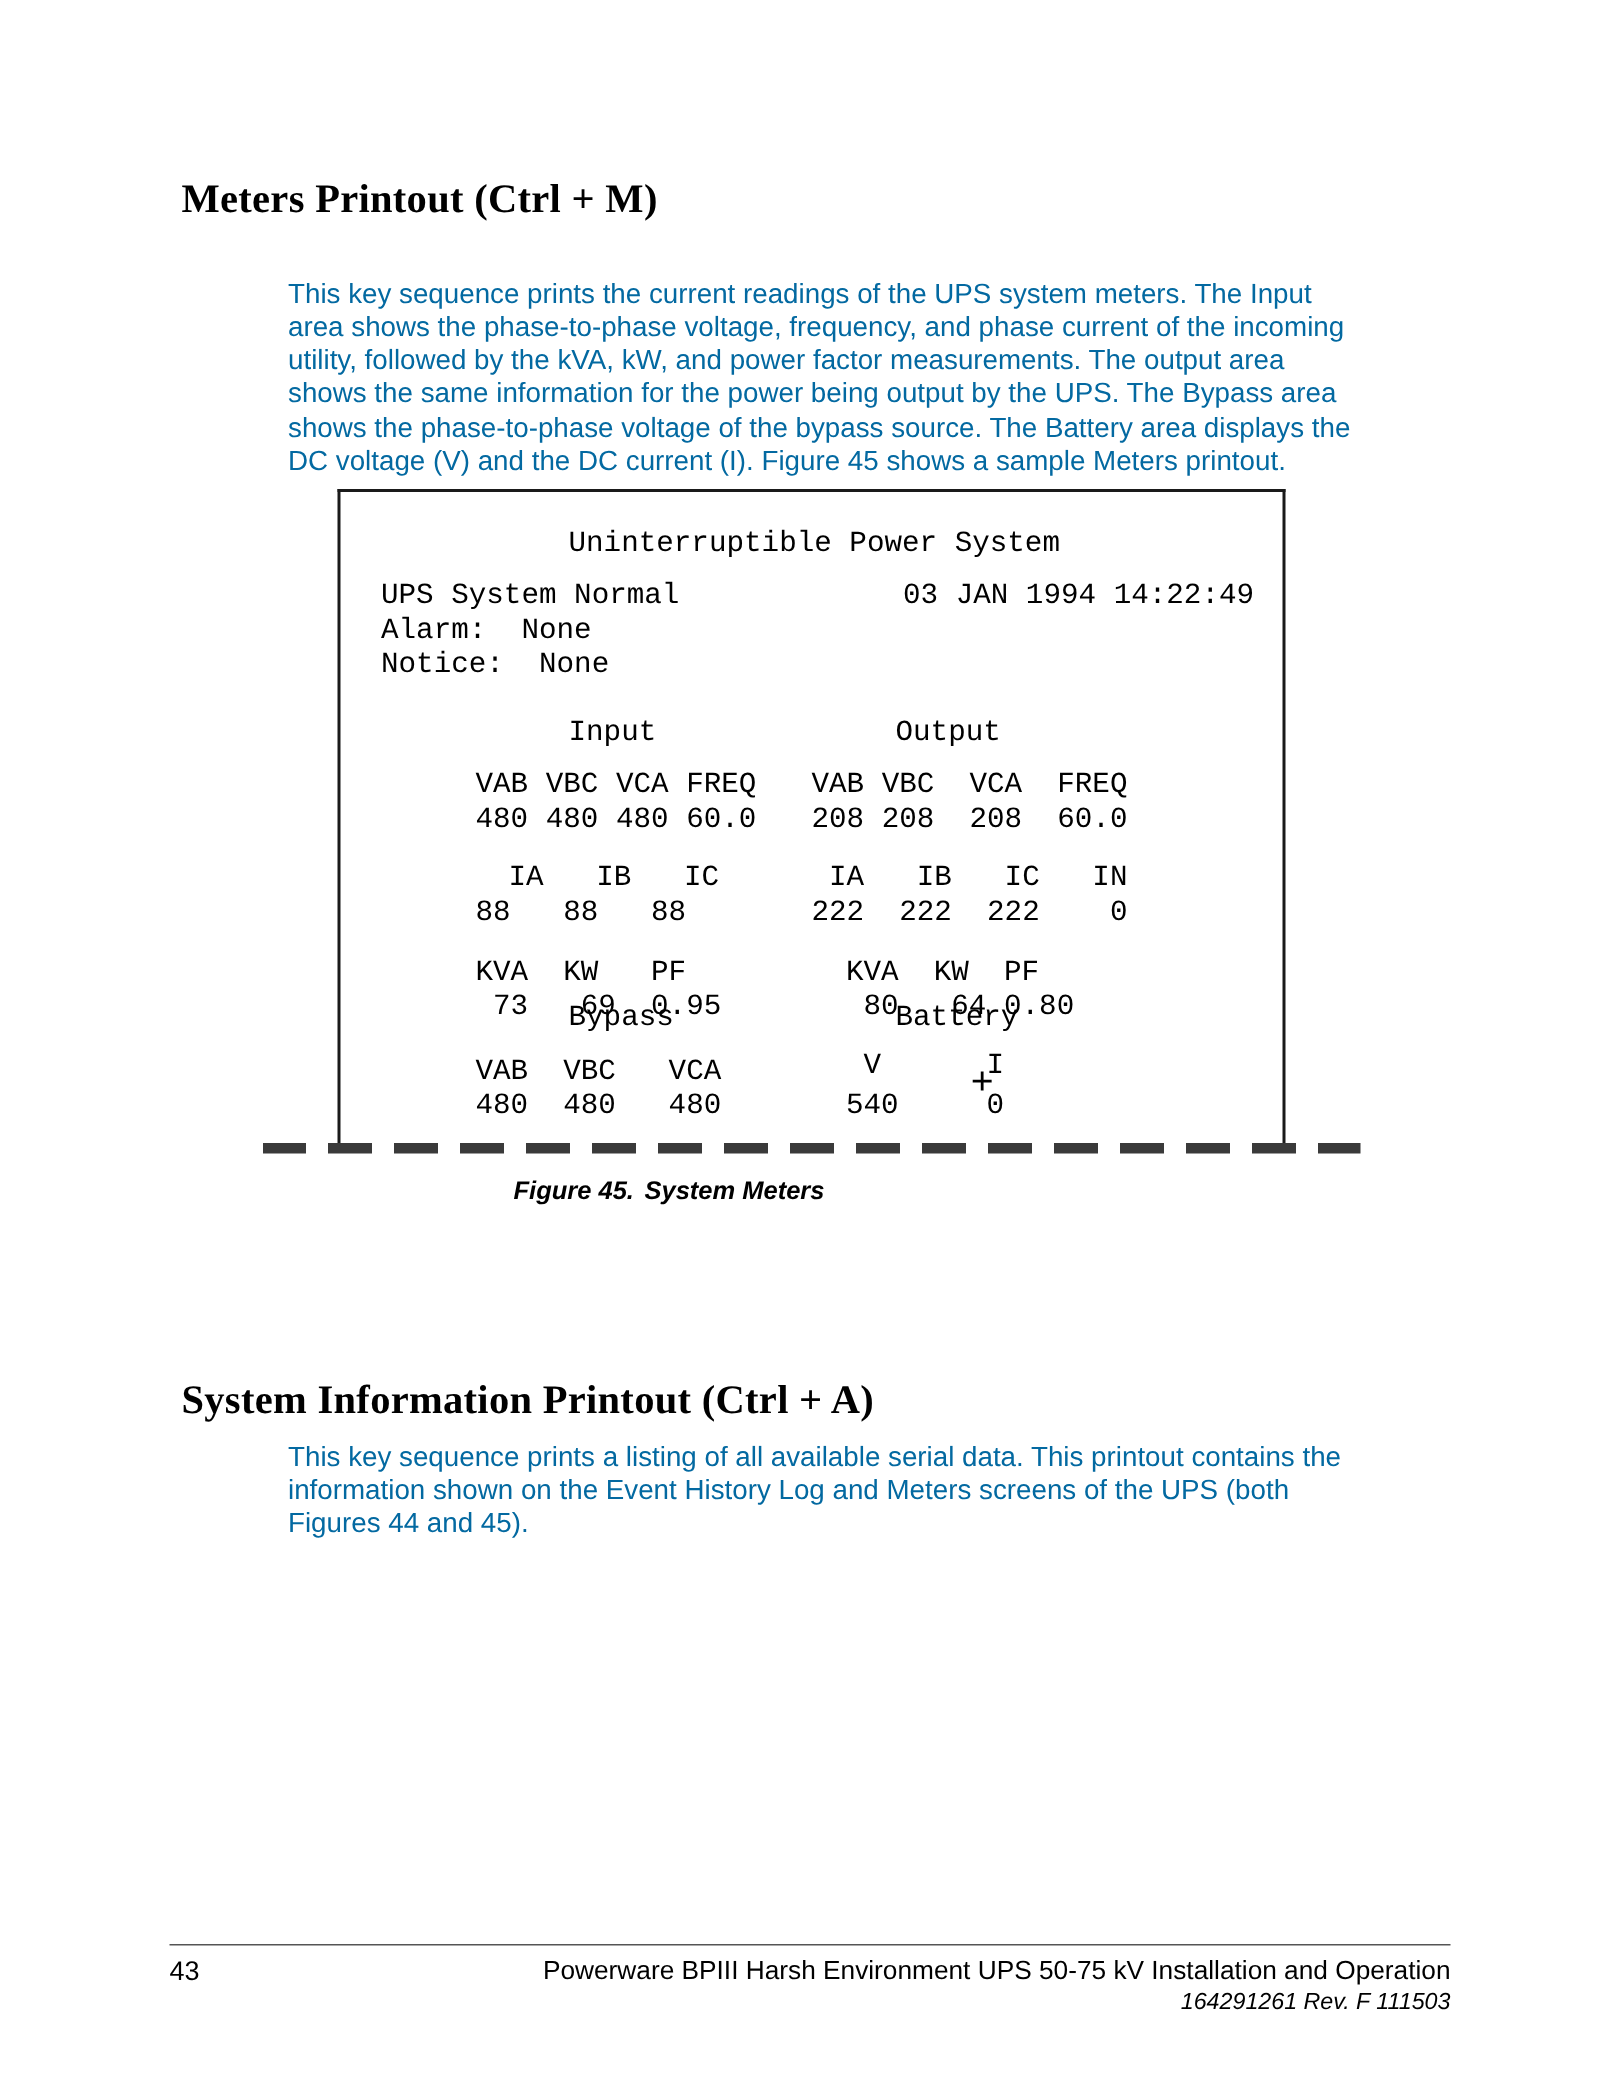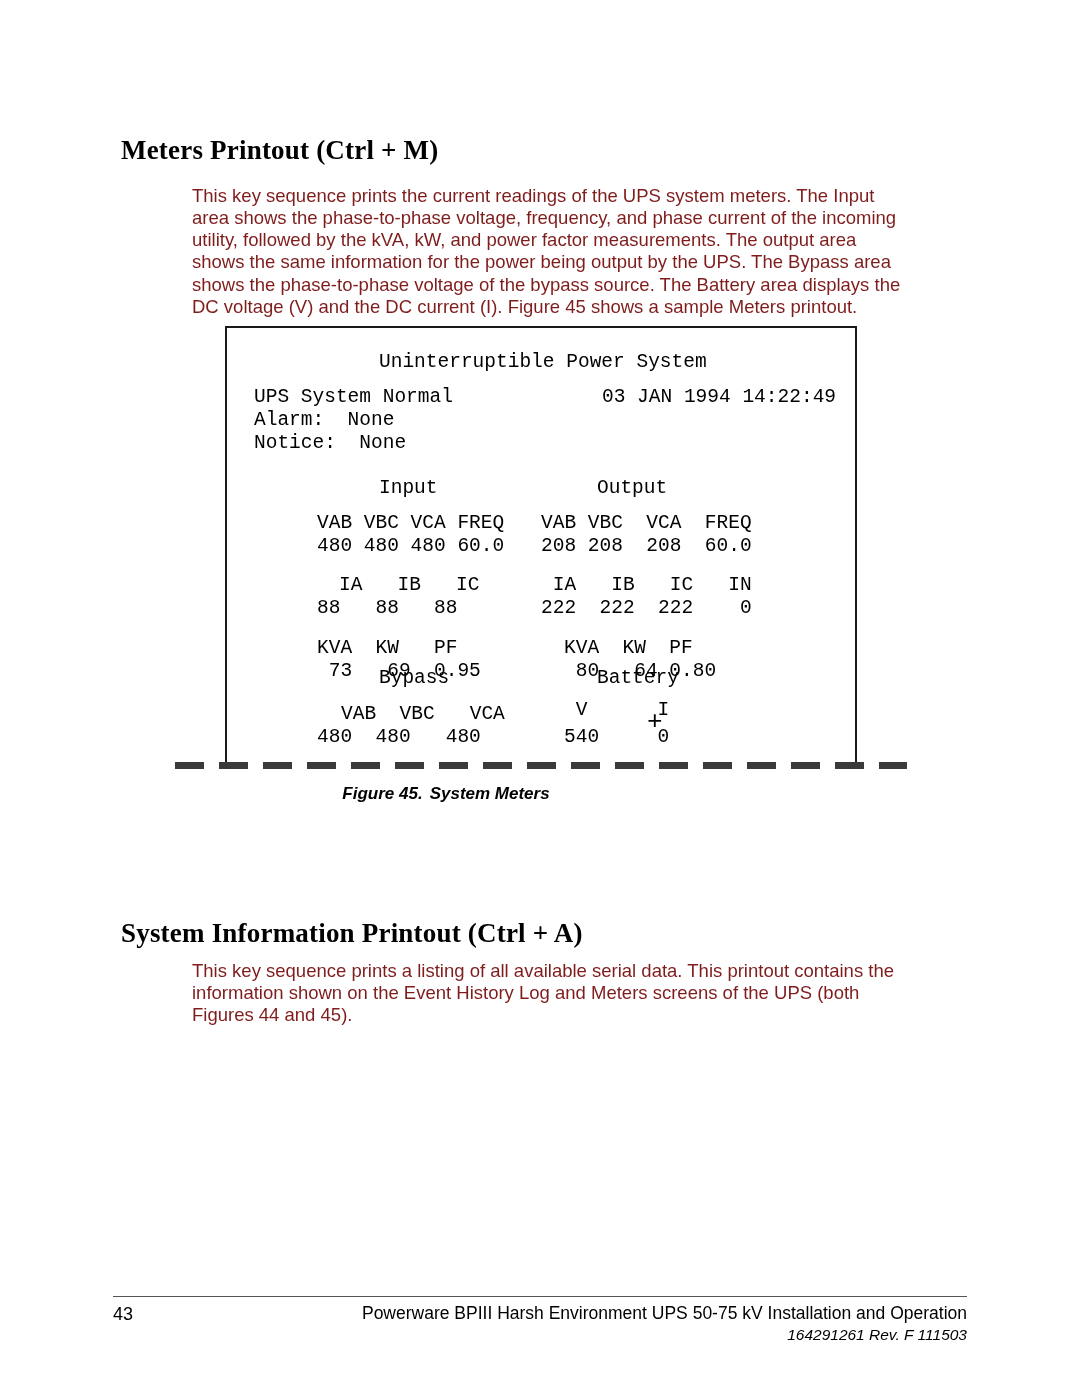--- a/index.html
+++ b/index.html
@@ -24,32 +24,32 @@
   
   .section-heading {
     position: absolute;
     font-family: "Liberation Serif", serif;
     font-weight: bold;
     font-size: 27px;
     letter-spacing: 0.2px;
     white-space: nowrap;
     color: #000;
   }
-  #heading-meters { left: 121px; top: 117px; }
+  #heading-meters { left: 121px; top: 99px; }
   #heading-sysinfo { left: 121px; top: 900px; }
 
   
   .body-para {
     position: absolute;
     left: 192px;
     width: 718px;
     font-family: "Liberation Sans", sans-serif;
     font-size: 18.5px;
     line-height: 22.3px;
-    color: #7f1d1d;
+    color: #0369a1;
     text-align: left;
   }
   #para-meters { top: 166px; }
   #para-sysinfo { top: 941px; }
 
   
   .printout-box {
     position: absolute;
     left: 225px;
     top: 326px;
@@ -128,21 +128,21 @@
 
   
   #out-vhdr { left: 314px; top: 184px; }
   #out-vval { left: 314px; top: 207px; }
   #out-ihdr { left: 314px; top: 246px; }
   #out-ival { left: 314px; top: 269px; }
   #out-phdr { left: 337px; top: 309px; }
   #out-pval { left: 337px; top: 332px; }
 
   
-  #byp-hdr { left: 90px; top: 375px; margin-left: 24px; }
+  #byp-hdr { left: 90px; top: 375px; }
   #byp-val { left: 90px; top: 398px; text-align: center; }
 
   
   #bat-hdr { left: 337px; top: 371px; }
   #bat-val { left: 337px; top: 398px; }
   #bat-plus {
     left: 420px; top: 381px;
     font-size: 26px;
     line-height: 26px;
   }

